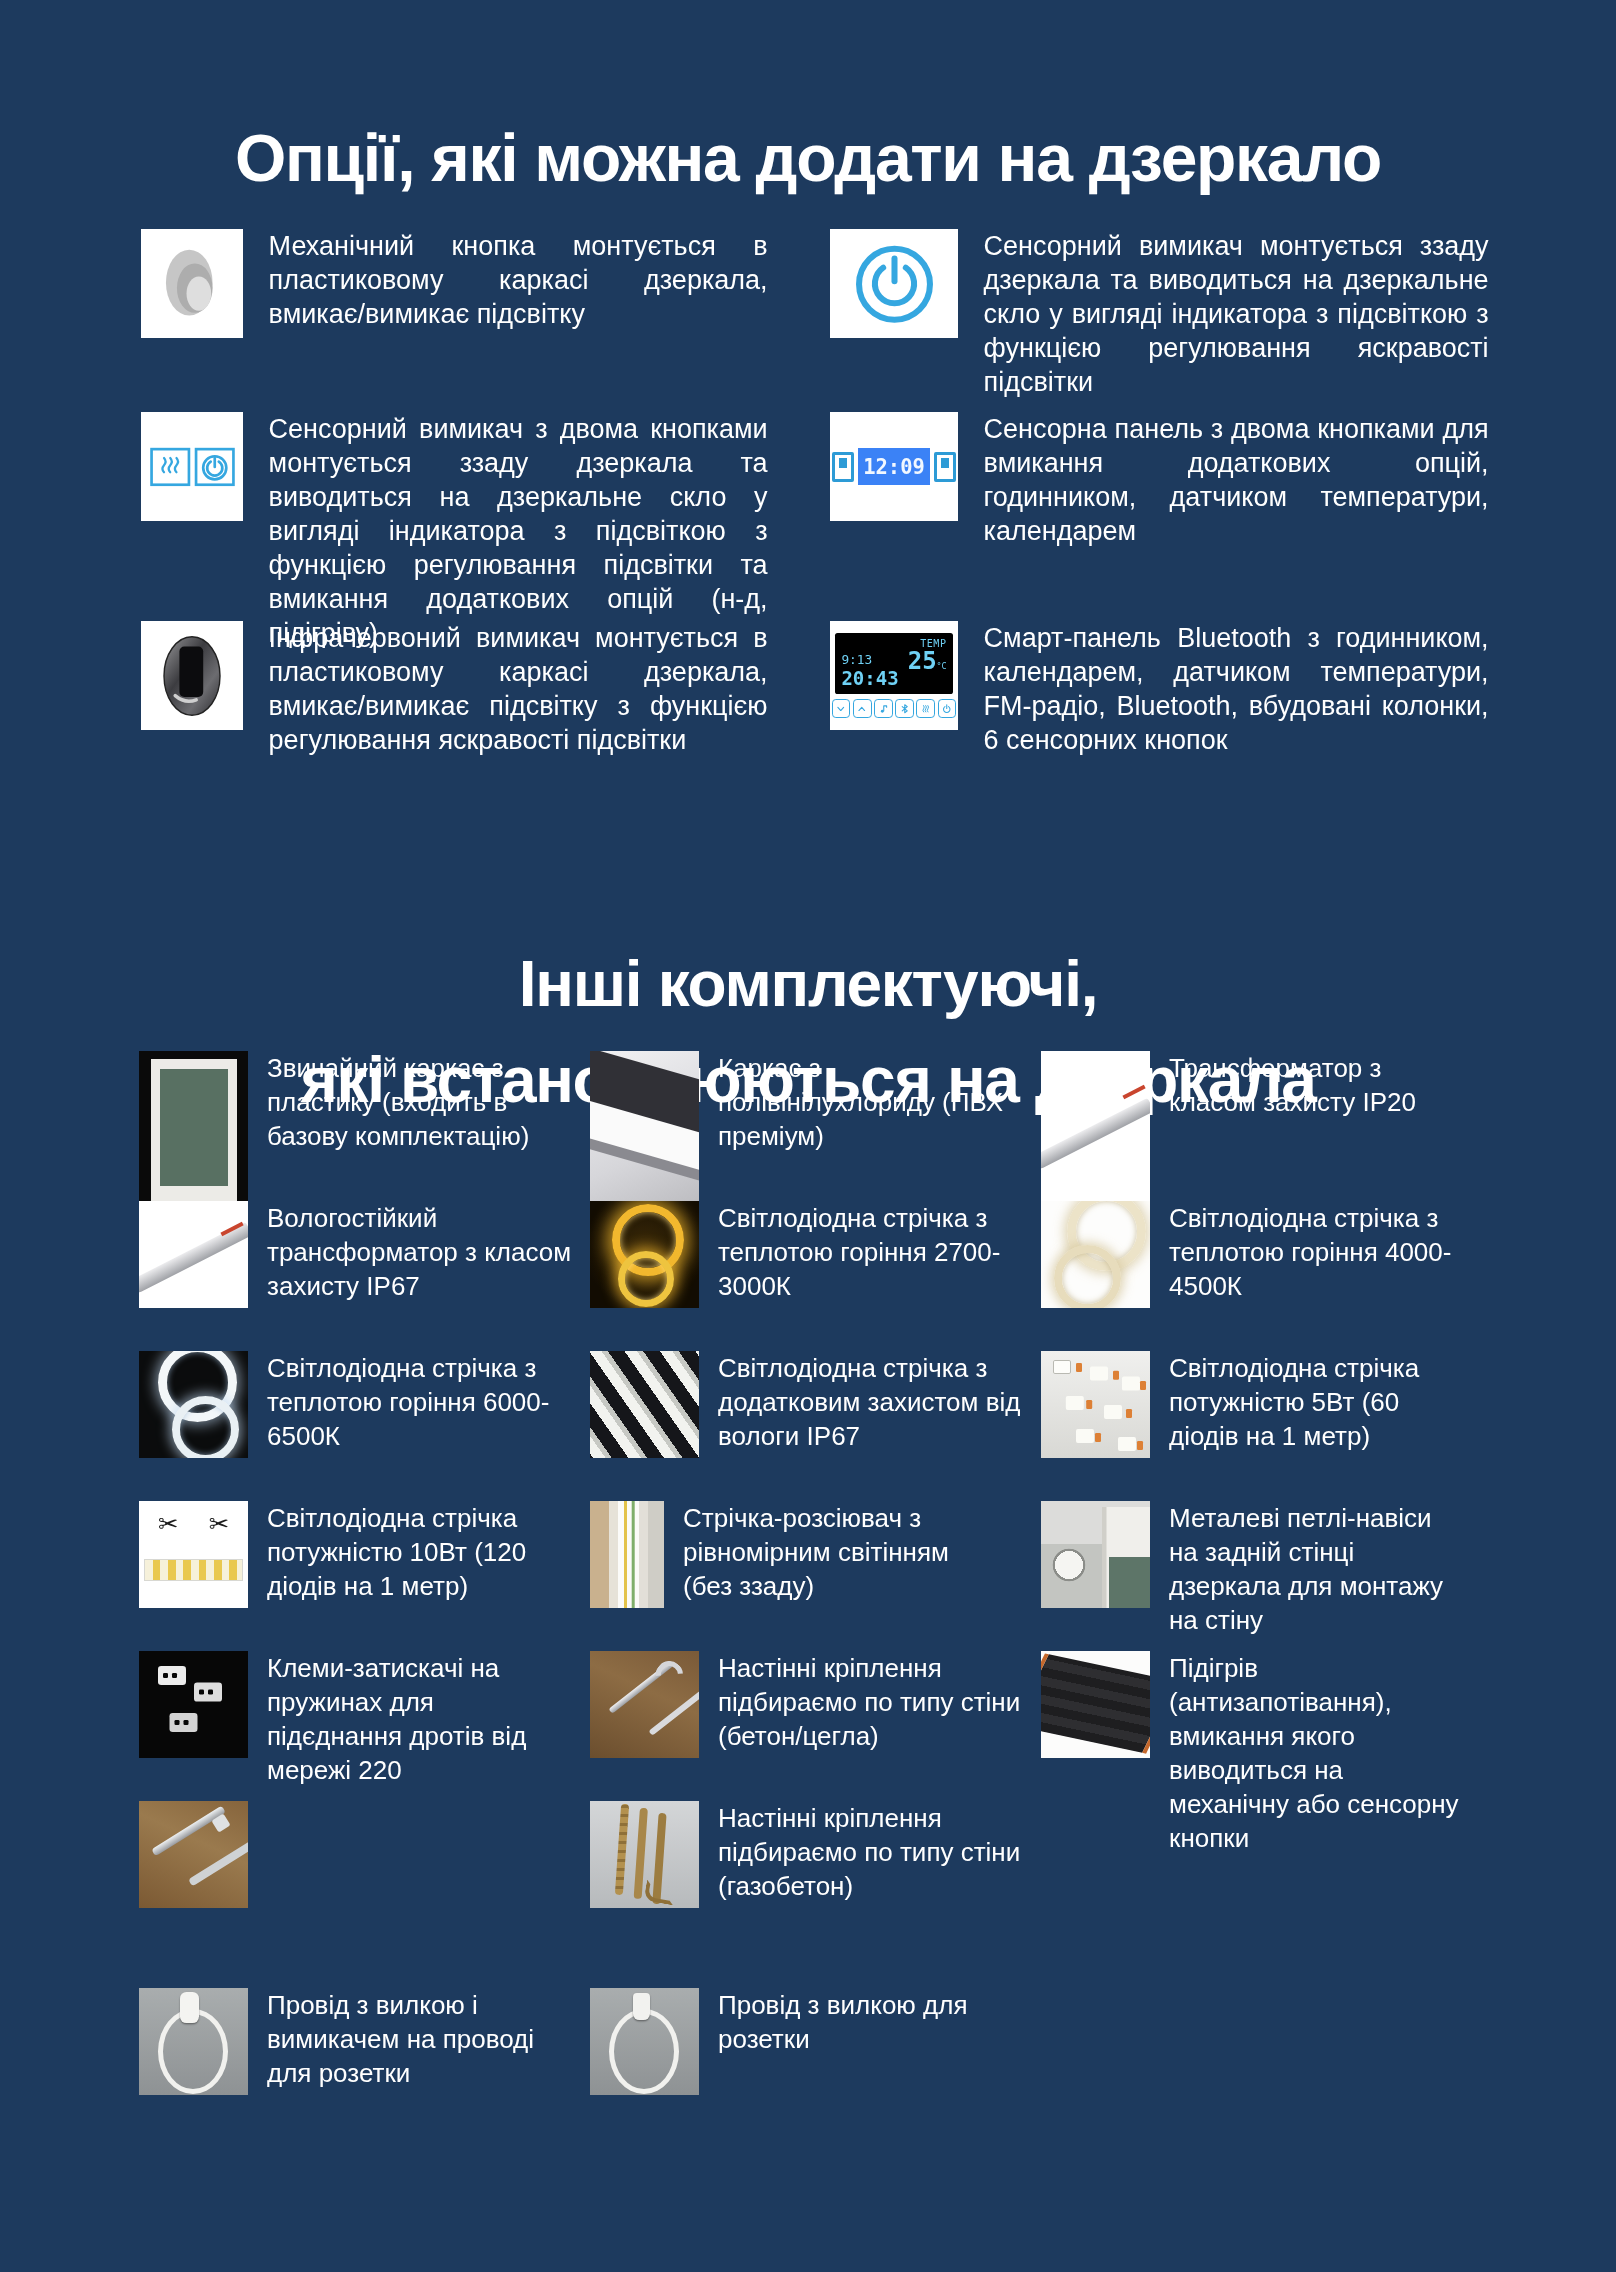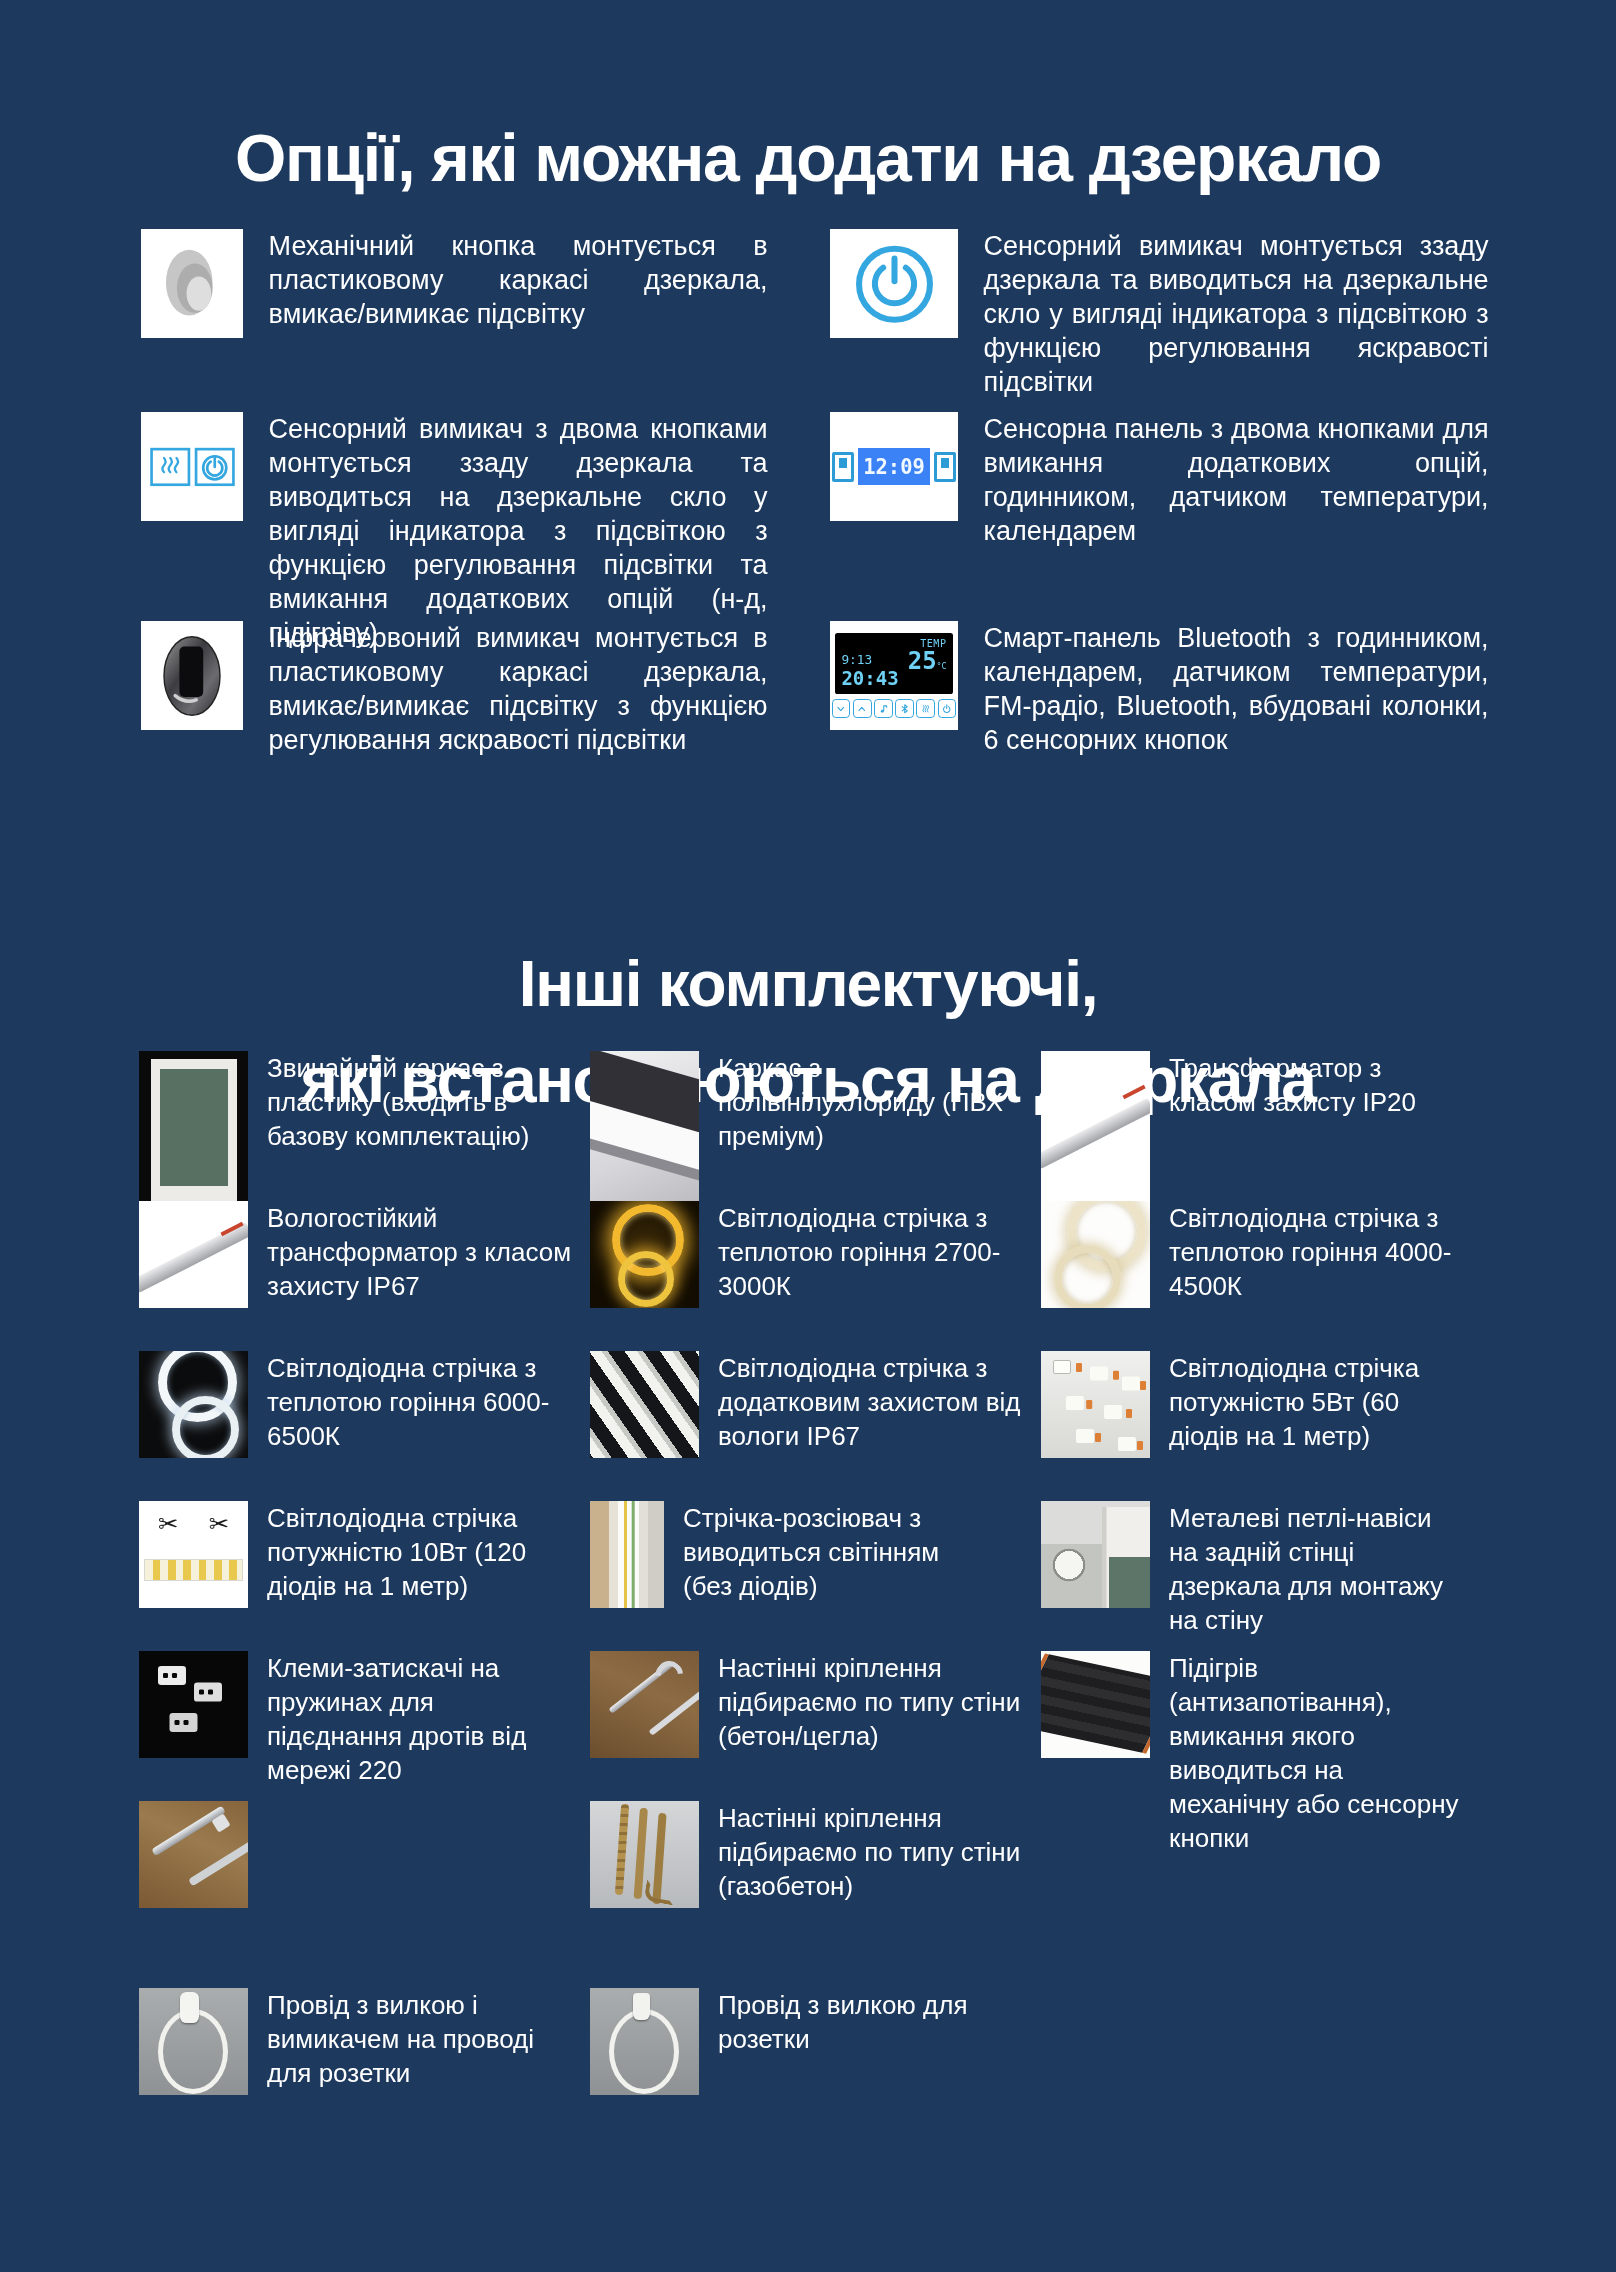--- a/index.html
+++ b/index.html
@@ -323,21 +323,21 @@
       <div class="photo p-led-5w"></div>
       <p>Світлодіодна стрічка потужністю 5Вт (60 діодів на 1 метр)</p>
     </div>
 
     <div class="cell">
       <div class="photo p-led-10w"></div>
       <p>Світлодіодна стрічка потужністю 10Вт (120 діодів на 1 метр)</p>
     </div>
     <div class="cell">
       <div class="photo narrow p-diffuser"></div>
-      <p>Стрічка-розсіювач з виводиться світінням (без діодів)</p>
+      <p>Стрічка-розсіювач з рівномірним світінням (без ззаду)</p>
     </div>
     <div class="cell">
       <div class="photo p-hinges"></div>
       <p>Металеві петлі-навіси на задній стінці дзеркала для монтажу на стіну</p>
     </div>
 
     <div class="cell">
       <div class="photo p-clamps"></div>
       <p>Клеми-затискачі на пружинах для підєднання дротів від мережі 220</p>
     </div>

